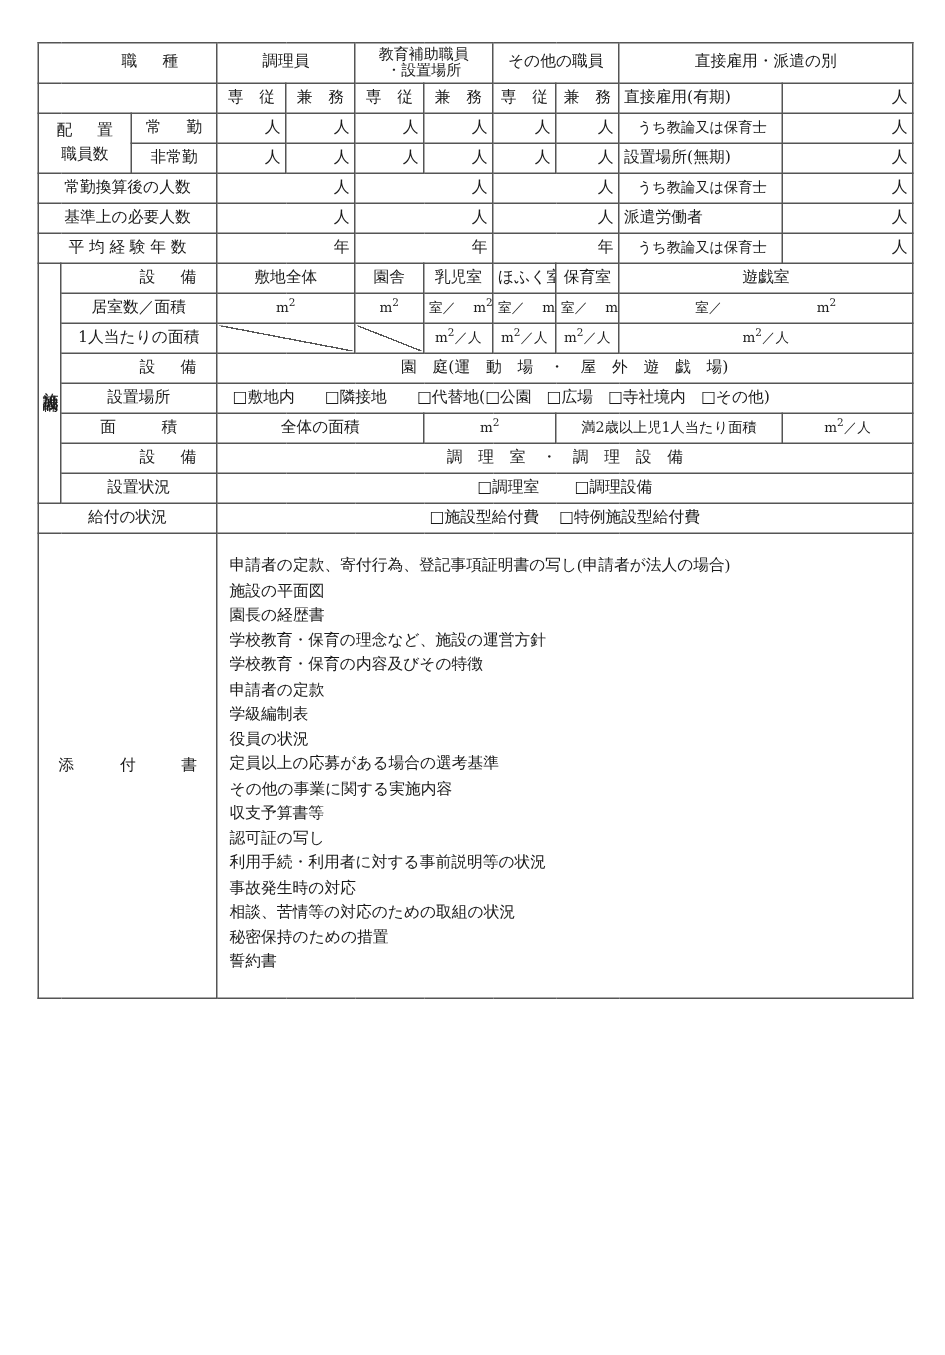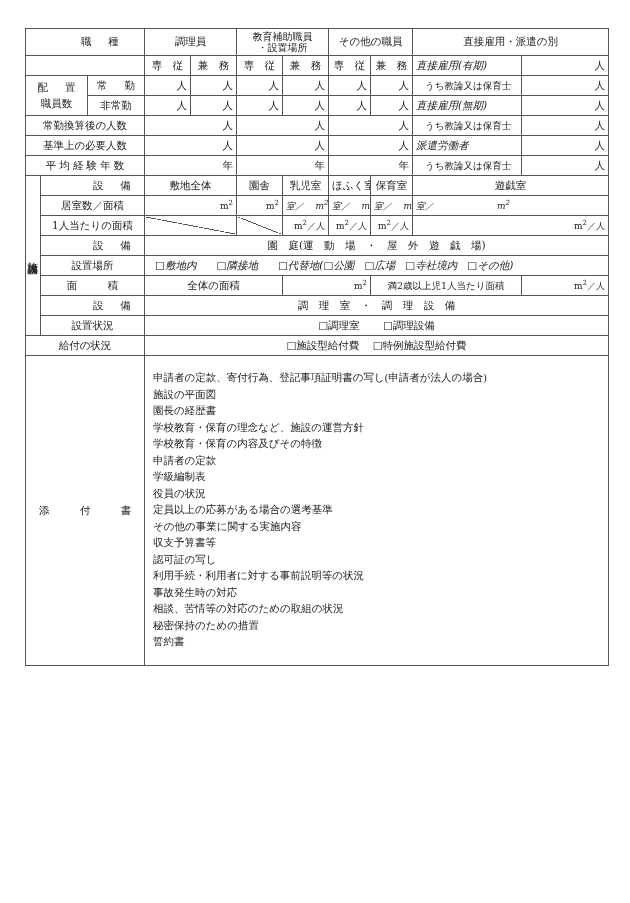--- a/index.html
+++ b/index.html
@@ -16,21 +16,21 @@
     border:1px solid #555;
     font-size:10.5px;
     line-height:1.25;
     padding:0 3px;
     vertical-align:middle;
     text-align:center;
     height:19px;
     overflow:hidden;
     white-space:nowrap;
   }
-  .t-left{text-align:left;font-style:italic;}
+  .t-left{text-align:left;}
   .t-right{text-align:right;}
   .nbb{border-bottom:none;}
   .sp2{letter-spacing:0.30em;padding-left:0.30em;}
   .sp3{letter-spacing:0.95em;padding-left:0.95em;}
 
   
   #main-table{position:absolute;left:25px;top:28px;width:583px;}
 
   
   .vtext{
@@ -48,21 +48,21 @@
   .diag::after{
     content:"";position:absolute;left:1px;right:1px;top:1px;bottom:1px;
     background:linear-gradient(to top right,
        transparent 0%, transparent calc(50% - 0.45px),
        #555 calc(50% - 0.45px), #555 calc(50% + 0.45px),
        transparent calc(50% + 0.45px), transparent 100%);
   }
 
   .sub-indent{padding-left:12px;text-align:left;margin-left:32px;}
 
-  .unit{font-size:9px;}
+  .unit{font-size:9px;text-align:center;}
   .sup{font-size:7px;vertical-align:super;}
 
   
   .attach-list{
     text-align:left;
     font-size:10.5px;
     line-height:16.5px;
     padding:14px 0 14px 8px;
     white-space:normal;
     font-family:Liberation Serif, serif;
@@ -131,21 +131,21 @@
 </tr>
 
 <tr>
   <td>非常勤</td>
   <td class="t-right">人</td>
   <td class="t-right">人</td>
   <td class="t-right">人</td>
   <td class="t-right">人</td>
   <td class="t-right">人</td>
   <td class="t-right">人</td>
-  <td class="t-left">直接雇用(無期)</td>
+  <td class="t-left">設置場所(無期)</td>
   <td class="t-right">人</td>
 </tr>
 
 <tr>
   <td colspan="3">常勤換算後の人数</td>
   <td colspan="2" class="t-right">人</td>
   <td colspan="2" class="t-right">人</td>
   <td colspan="2" class="t-right">人</td>
   <td class="sub-indent" style="font-size:9.5px;">うち教論又は保育士</td>
   <td class="t-right">人</td>

